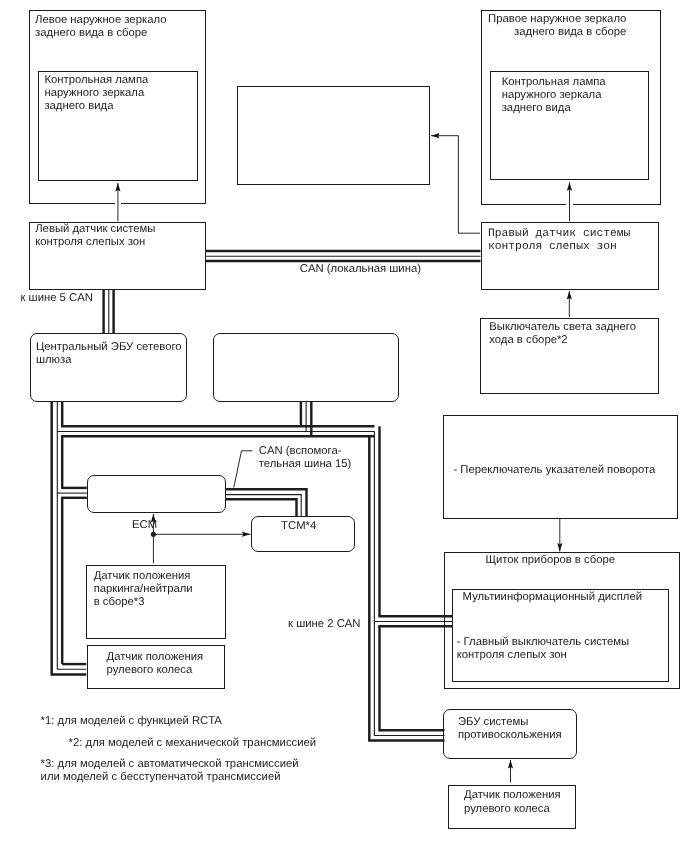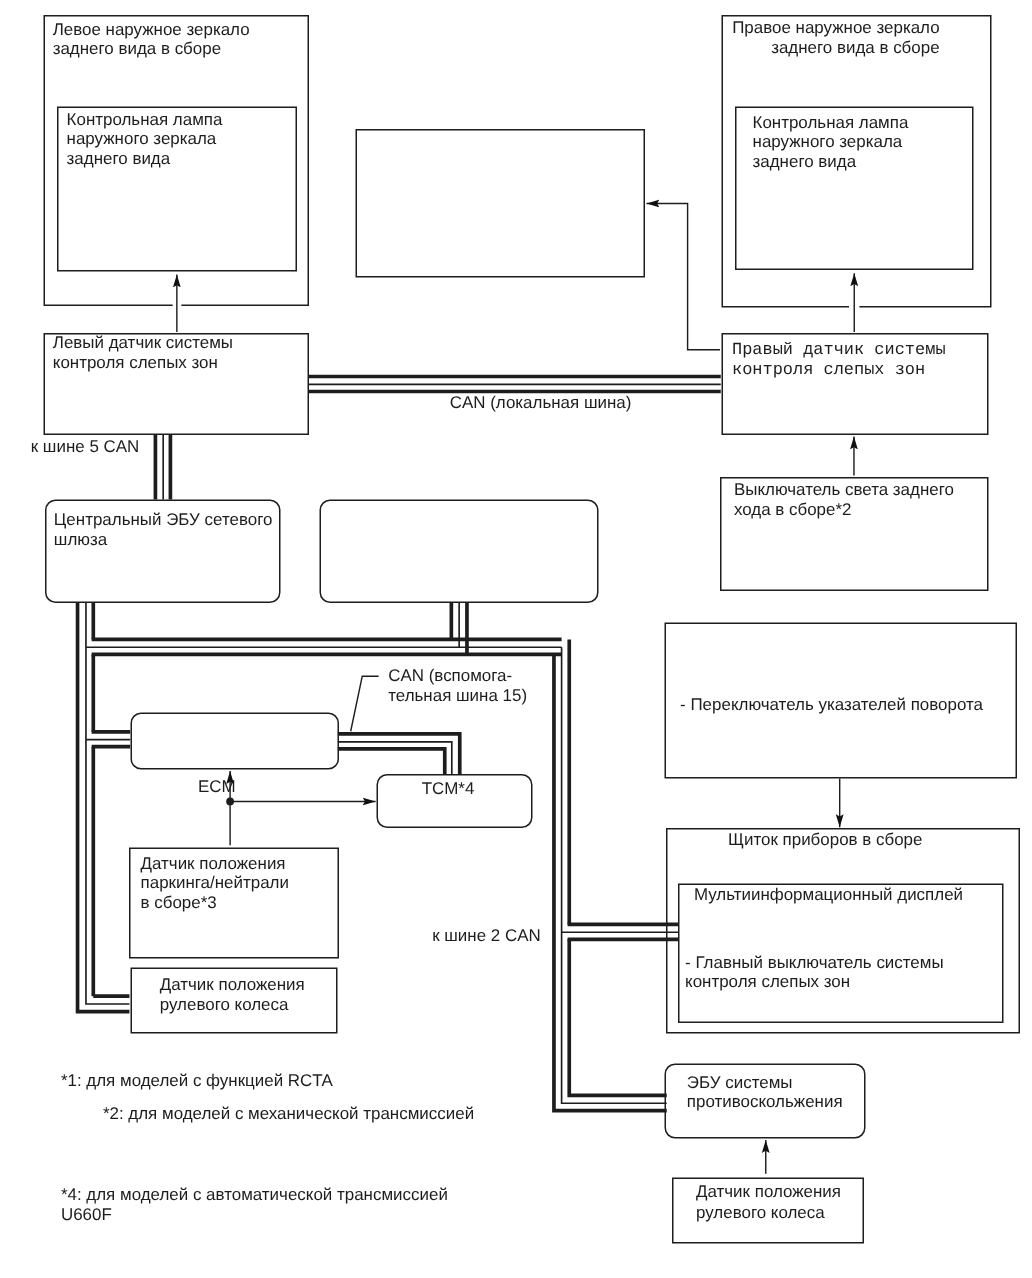--- a/index.html
+++ b/index.html
@@ -165,16 +165,16 @@
 рулевого колеса</div>
 
   <div class="txt" style="left:299.8px;top:262.87px;">CAN (локальная шина)</div>
   <div class="txt" style="left:258.8px;top:444.5px;">CAN (вспомога-
 тельная шина 15)</div>
   <div class="txt" style="left:20.5px;top:291.97px;">к шине 5 CAN</div>
   <div class="txt" style="left:288.1px;top:618px;">к шине 2 CAN</div>
 
   <div class="txt" style="left:40.6px;top:715.0px;">*1: для моделей с функцией RCTA</div>
   <div class="txt" style="left:40.6px;top:736.5px;margin-left:28px;">*2: для моделей с механической трансмиссией</div>
-  <div class="txt" style="left:40.6px;top:791.0px;">*4: для моделей с автоматической трансмиссией
-U660F</div>
+  <div class="txt" style="left:40.6px;top:757.8px;">*3: для моделей с автоматической трансмиссией
+или моделей с бесступенчатой трансмиссией</div>
 
 </div>
 
 </body></html>

